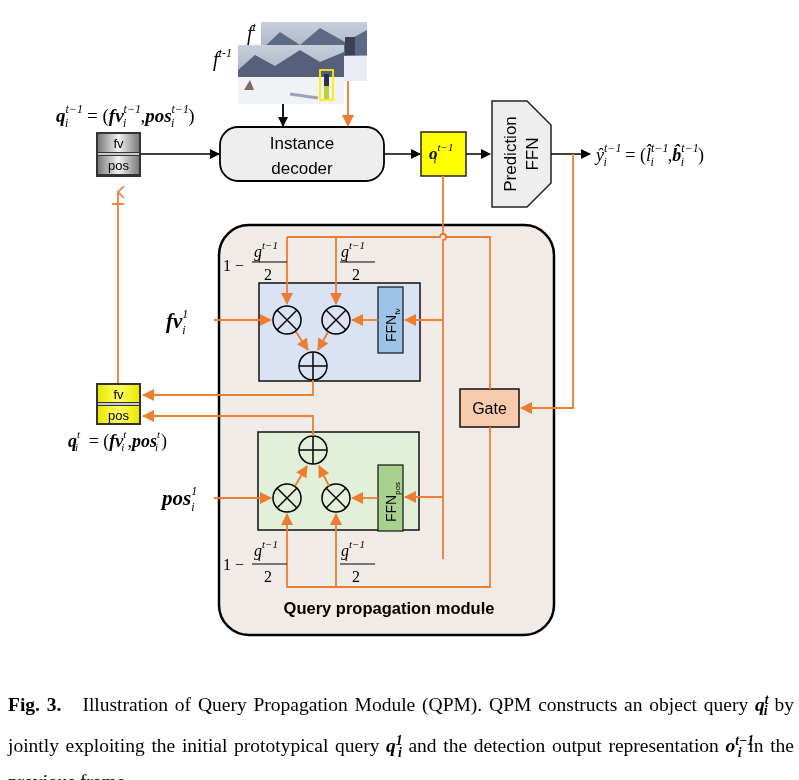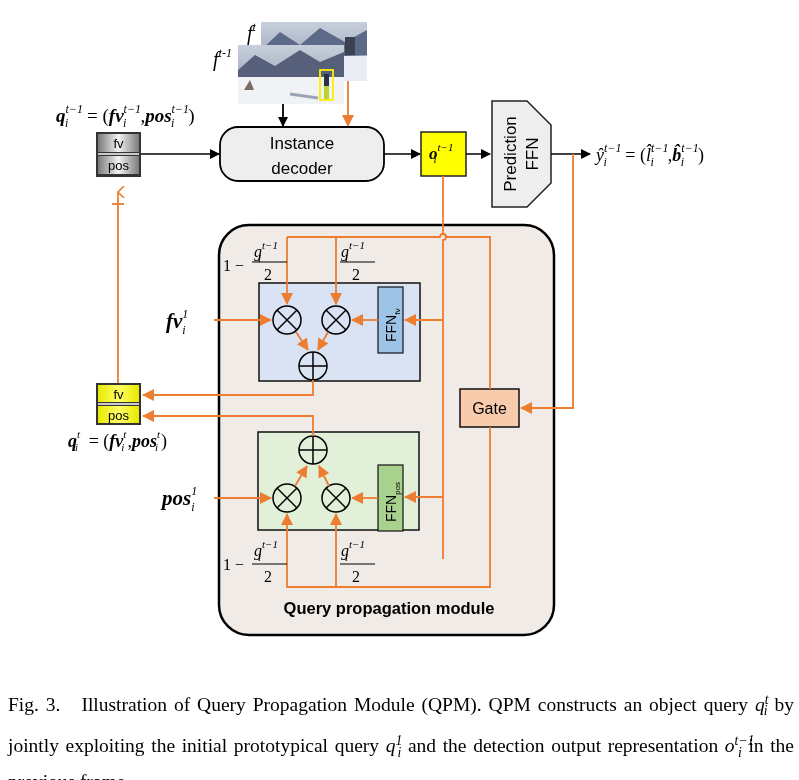--- a/index.html
+++ b/index.html
@@ -6,22 +6,22 @@
   body { width: 799px; height: 780px; position: relative; overflow: hidden;
          font-family: "Liberation Sans", "DejaVu Sans", sans-serif; }
   #diagram { position: absolute; left: 0; top: 0; }
   .math { font-family: "Liberation Serif", "DejaVu Serif", serif; }
   .mi { font-style: italic; }
   .mb { font-weight: bold; font-style: italic; }
   .caption { position: absolute; left: 8px; top: 684px; width: 786px;
              font-family: "Liberation Serif", "DejaVu Serif", serif;
              font-size: 19.5px; line-height: 29px; color: #000;
              text-align: justify; }
-  .caption .lbl { margin-right: 21px; }
-  .caption .b { font-weight: normal; font-style: italic; }
+  .caption .lbl { margin-right: 21px; font-weight: bold; }
+  .caption .b { font-weight: bold; font-style: italic; }
   sub, sup { font-size: 0.7em; }
 </style>
 </head>
 <body>
 
 <svg id="diagram" width="799" height="680" viewBox="0 0 799 680" xmlns="http://www.w3.org/2000/svg">
   <defs>
     <marker id="arrB" markerWidth="10" markerHeight="10" refX="9" refY="5" orient="auto" markerUnits="userSpaceOnUse">
       <path d="M0,0 L10,5 L0,10 z" fill="#000"></path>
     </marker>

